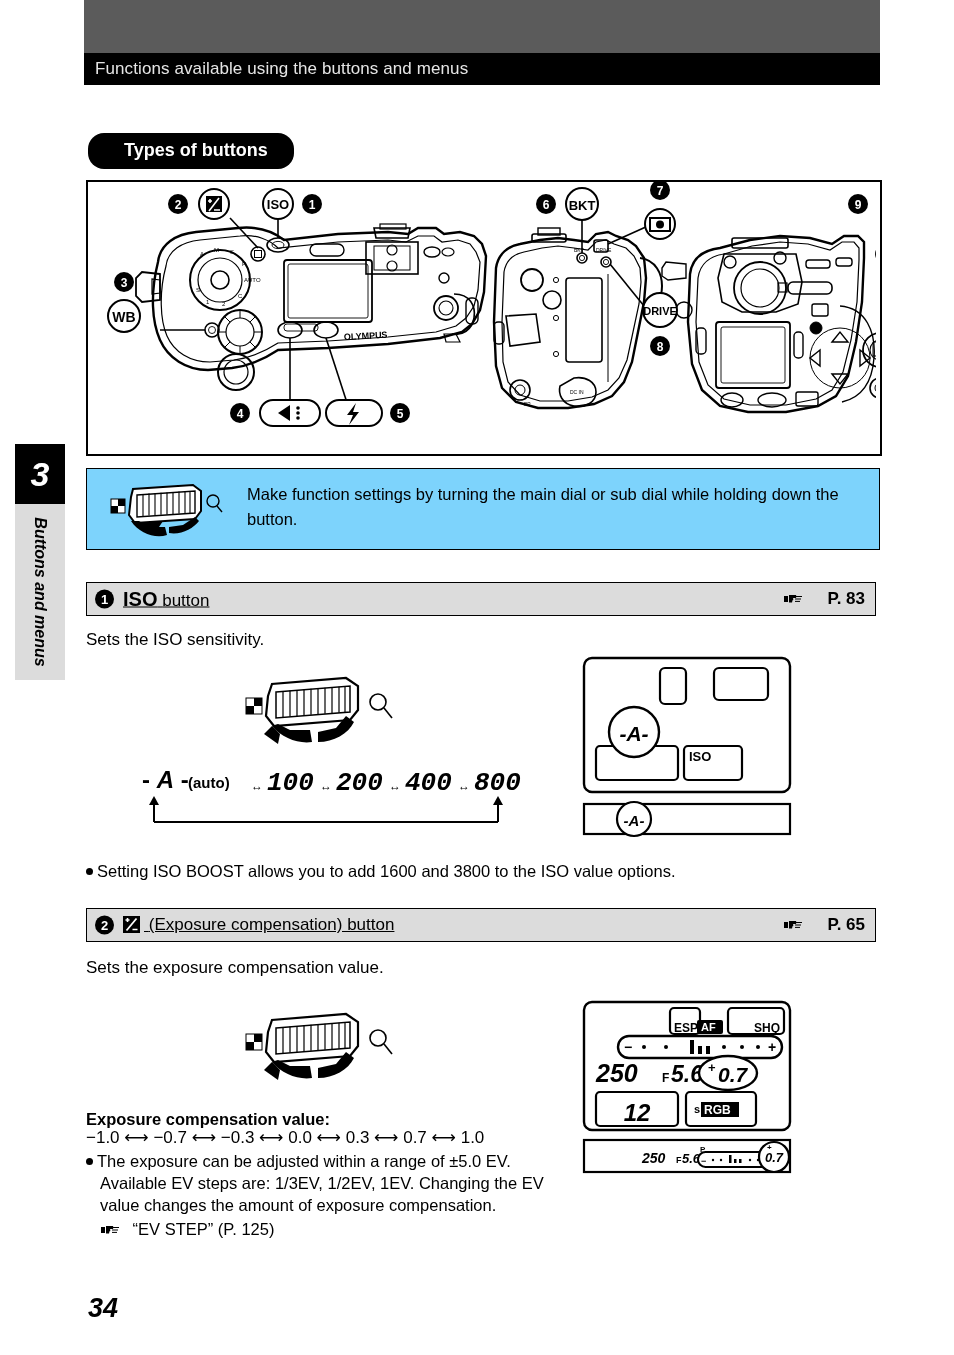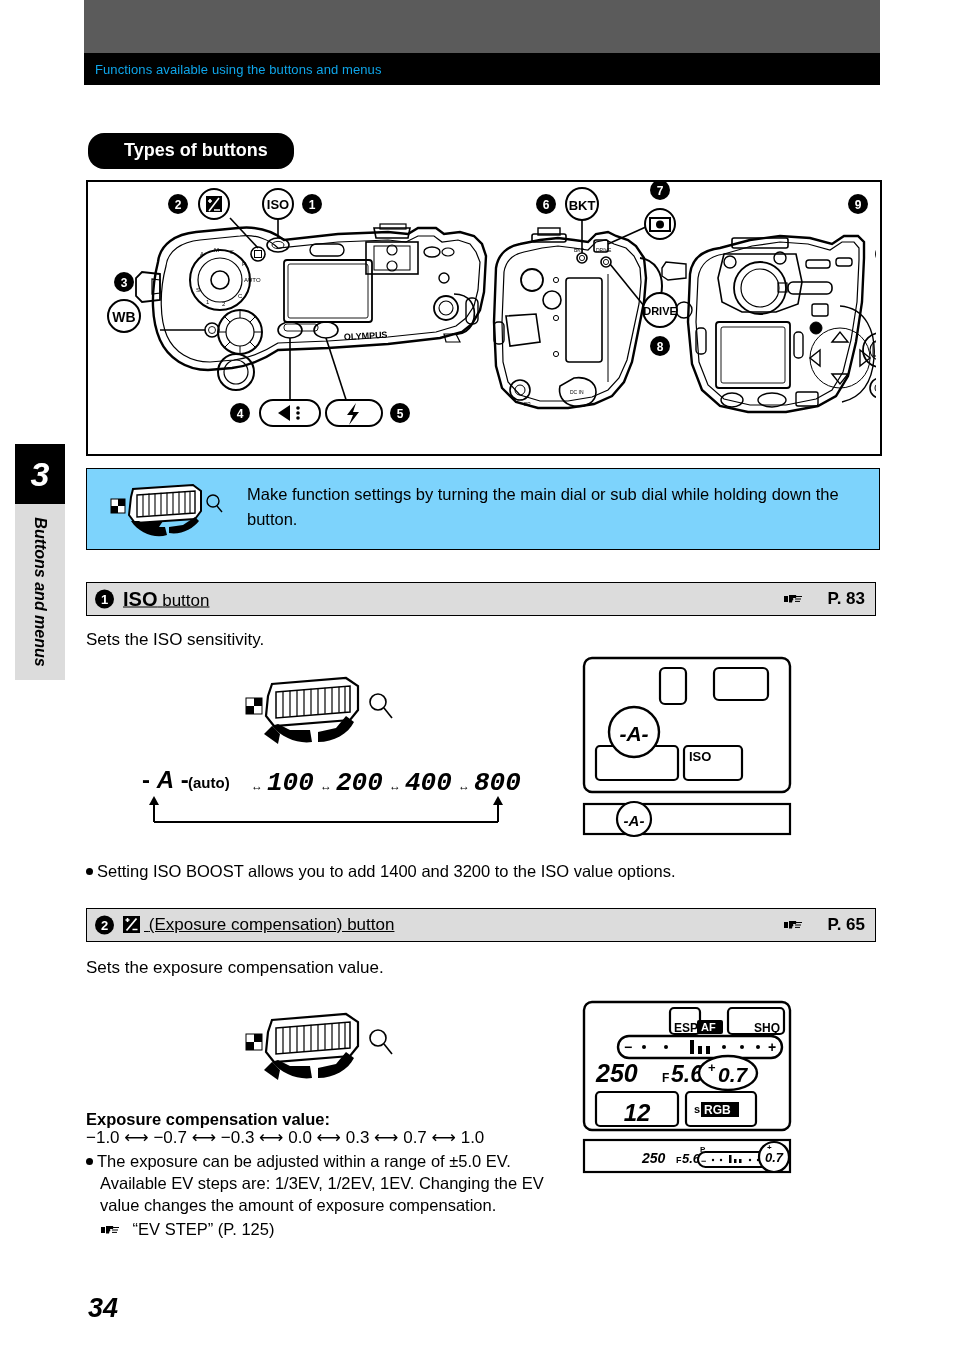--- a/index.html
+++ b/index.html
@@ -6,21 +6,21 @@
   body{
     width:954px;height:1355px;background:#ffffff;
     font-family:"Liberation Sans", sans-serif;
     color:#000;overflow:hidden;position:relative;
   }
   
   #header-grey{position:absolute;left:84px;top:0;width:796px;height:53px;background:#5b5b5b;}
   #header-black{position:absolute;left:84px;top:53px;width:796px;height:32px;background:#000;}
   #header-black .htxt{
     position:absolute;left:11px;top:50%;transform:translateY(-50%);
-    color:#0ea5e9;font-size:13px;letter-spacing:.1px;white-space:nowrap;
+    color:#e5e5e5;font-size:17px;letter-spacing:.1px;white-space:nowrap;
   }
   
   #side-tab{position:absolute;left:15px;top:444px;width:50px;height:236px;}
   #side-num{position:absolute;left:0;top:0;width:50px;height:60px;background:#000;}
   #side-num span{
     position:absolute;left:0;top:0;width:50px;height:60px;
     display:flex;align-items:center;justify-content:center;
     color:#fff;font-size:34px;font-weight:bold;font-style:italic;
   }
   #side-label{position:absolute;left:0;top:60px;width:50px;height:176px;background:#dcdcdc;}
@@ -480,21 +480,21 @@
     <circle cx="52" cy="76" r="25" fill="#fff" stroke="#000" stroke-width="2.4"></circle>
     <text x="52" y="85" font-family="Liberation Sans" font-size="21" font-weight="bold" font-style="italic" text-anchor="middle">-A-</text>
 
     <rect x="2" y="148" width="206" height="30" fill="#fff" stroke="#000" stroke-width="2.2"></rect>
     <circle cx="52" cy="163" r="17" fill="#fff" stroke="#000" stroke-width="2.2"></circle>
     <text x="52" y="170" font-family="Liberation Sans" font-size="15" font-weight="bold" font-style="italic" text-anchor="middle">-A-</text>
   </svg>
 </div>
 
 <div class="bullet" style="top:860px;width:770px">
-  <span class="dot"></span><span>Setting ISO BOOST allows you to add 1400 and 3200 to the ISO value options.</span>
+  <span class="dot"></span><span>Setting ISO BOOST allows you to add 1600 and 3800 to the ISO value options.</span>
 </div>
 
 <div class="sechdr" style="top:908px">
   <div class="num">2</div>
   <div class="lbl">
     <svg width="17" height="17" style="vertical-align:-3px;margin-right:4px">
       <rect x="0" y="0" width="17" height="17" fill="#000"></rect>
       <path d="M2.5 4 h4 M4.5 2 v4 M9.5 13.5 h5" stroke="#fff" stroke-width="1.6" fill="none"></path>
       <path d="M13.5 2.5 L3.5 14.5" stroke="#fff" stroke-width="1.8"></path>
     </svg>

